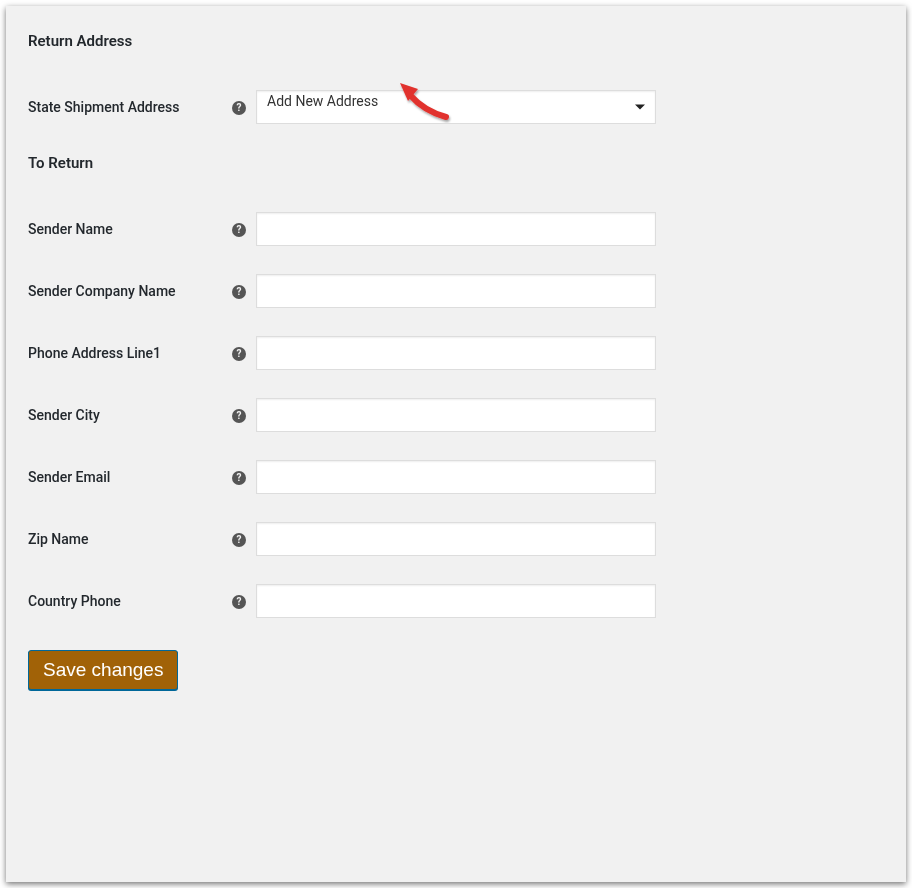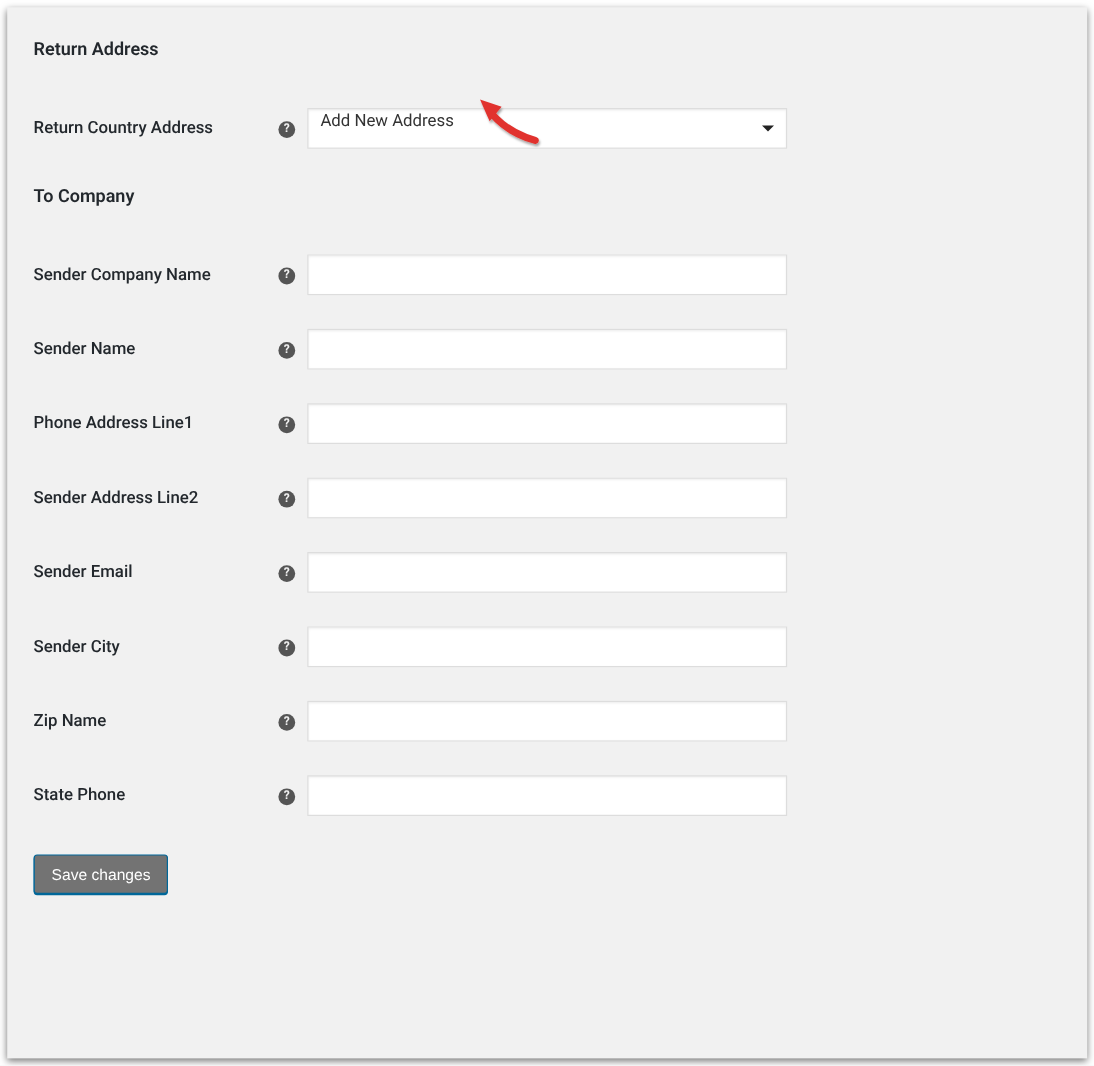--- a/index.html
+++ b/index.html
@@ -103,23 +103,23 @@
     transform:translateY(-50%);
     width:0;height:0;
     border-left:5px solid transparent;
     border-right:5px solid transparent;
     border-top:5px solid #222;
   }
   .button-primary{
     display:inline-block;
     margin-top:18px;
     padding:8px 14px;
-    background:#737373;
+    background:#a16207;
     color:#fff;
-    font-size:13px;
+    font-size:19px;
     border:1px solid #006799;
     border-radius:3px;
     cursor:pointer;
     box-shadow:0 1px 0 #006799;
   }
   .arrow-annot{
     position:absolute;
     left:390px;
     top:73px;
     width:60px;
@@ -130,73 +130,68 @@
 </head>
 <body>
 
 <div class="panel">
 
   <h2>Return Address</h2>
 
   <table class="form-table">
     <tbody>
         <tr class="row">
-      <td class="label-cell">Return Country Address</td>
+      <td class="label-cell">State Shipment Address</td>
       <td class="help-cell"><span class="help-icon">?</span></td>
       <td class="input-cell">
         <div class="select-wrap narrow">
           <span class="select-text">Add New Address</span>
           <span class="caret"></span>
         </div>
       </td>
     </tr>
   </tbody>
     </table>
 
-  <h2>To Company</h2>
+  <h2>To Return</h2>
 
   <table class="form-table">
     <tbody>
         <tr class="row">
+      <td class="label-cell">Sender Name</td>
+      <td class="help-cell"><span class="help-icon">?</span></td>
+      <td class="input-cell"><input type="text" class="field" value="" style=""></td>
+    </tr>
+    <tr class="row">
       <td class="label-cell">Sender Company Name</td>
       <td class="help-cell"><span class="help-icon">?</span></td>
       <td class="input-cell"><input type="text" class="field" value="" style=""></td>
     </tr>
     <tr class="row">
-      <td class="label-cell">Sender Name</td>
-      <td class="help-cell"><span class="help-icon">?</span></td>
-      <td class="input-cell"><input type="text" class="field" value="" style=""></td>
-    </tr>
-    <tr class="row">
       <td class="label-cell">Phone Address Line1</td>
       <td class="help-cell"><span class="help-icon">?</span></td>
       <td class="input-cell"><input type="text" class="field" value="" style=""></td>
     </tr>
     <tr class="row">
-      <td class="label-cell">Sender Address Line2</td>
+      <td class="label-cell">Sender City</td>
       <td class="help-cell"><span class="help-icon">?</span></td>
       <td class="input-cell"><input type="text" class="field" value="" style=""></td>
     </tr>
     <tr class="row">
       <td class="label-cell">Sender Email</td>
       <td class="help-cell"><span class="help-icon">?</span></td>
       <td class="input-cell"><input type="text" class="field" value="" style=""></td>
     </tr>
     <tr class="row">
-      <td class="label-cell">Sender City</td>
-      <td class="help-cell"><span class="help-icon">?</span></td>
-      <td class="input-cell"><input type="text" class="field" value="" style=""></td>
-    </tr>
-    <tr class="row">
       <td class="label-cell">Zip Name</td>
       <td class="help-cell"><span class="help-icon">?</span></td>
       <td class="input-cell"><input type="text" class="field" value="" style=""></td>
     </tr>
     <tr class="row">
-      <td class="label-cell">State Phone</td>
+      <td class="label-cell">Country Phone</td>
       <td class="help-cell"><span class="help-icon">?</span></td>
       <td class="input-cell"><input type="text" class="field" value="" style=""></td>
     </tr>
   </tbody>
     </table>
 
   <button class="button-primary">Save changes</button>
 
   
   <svg class="arrow-annot" viewBox="0 0 60 44">

